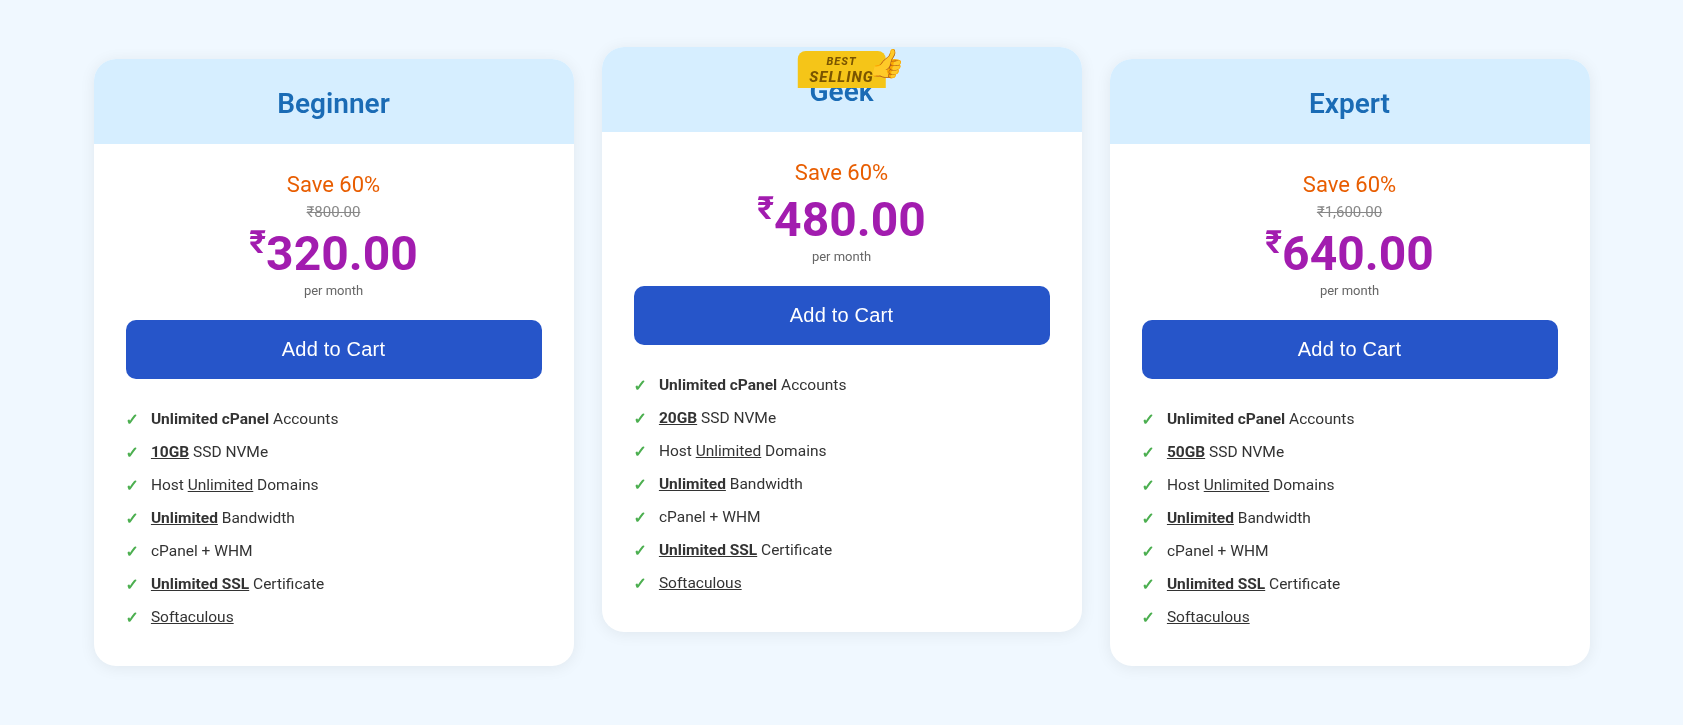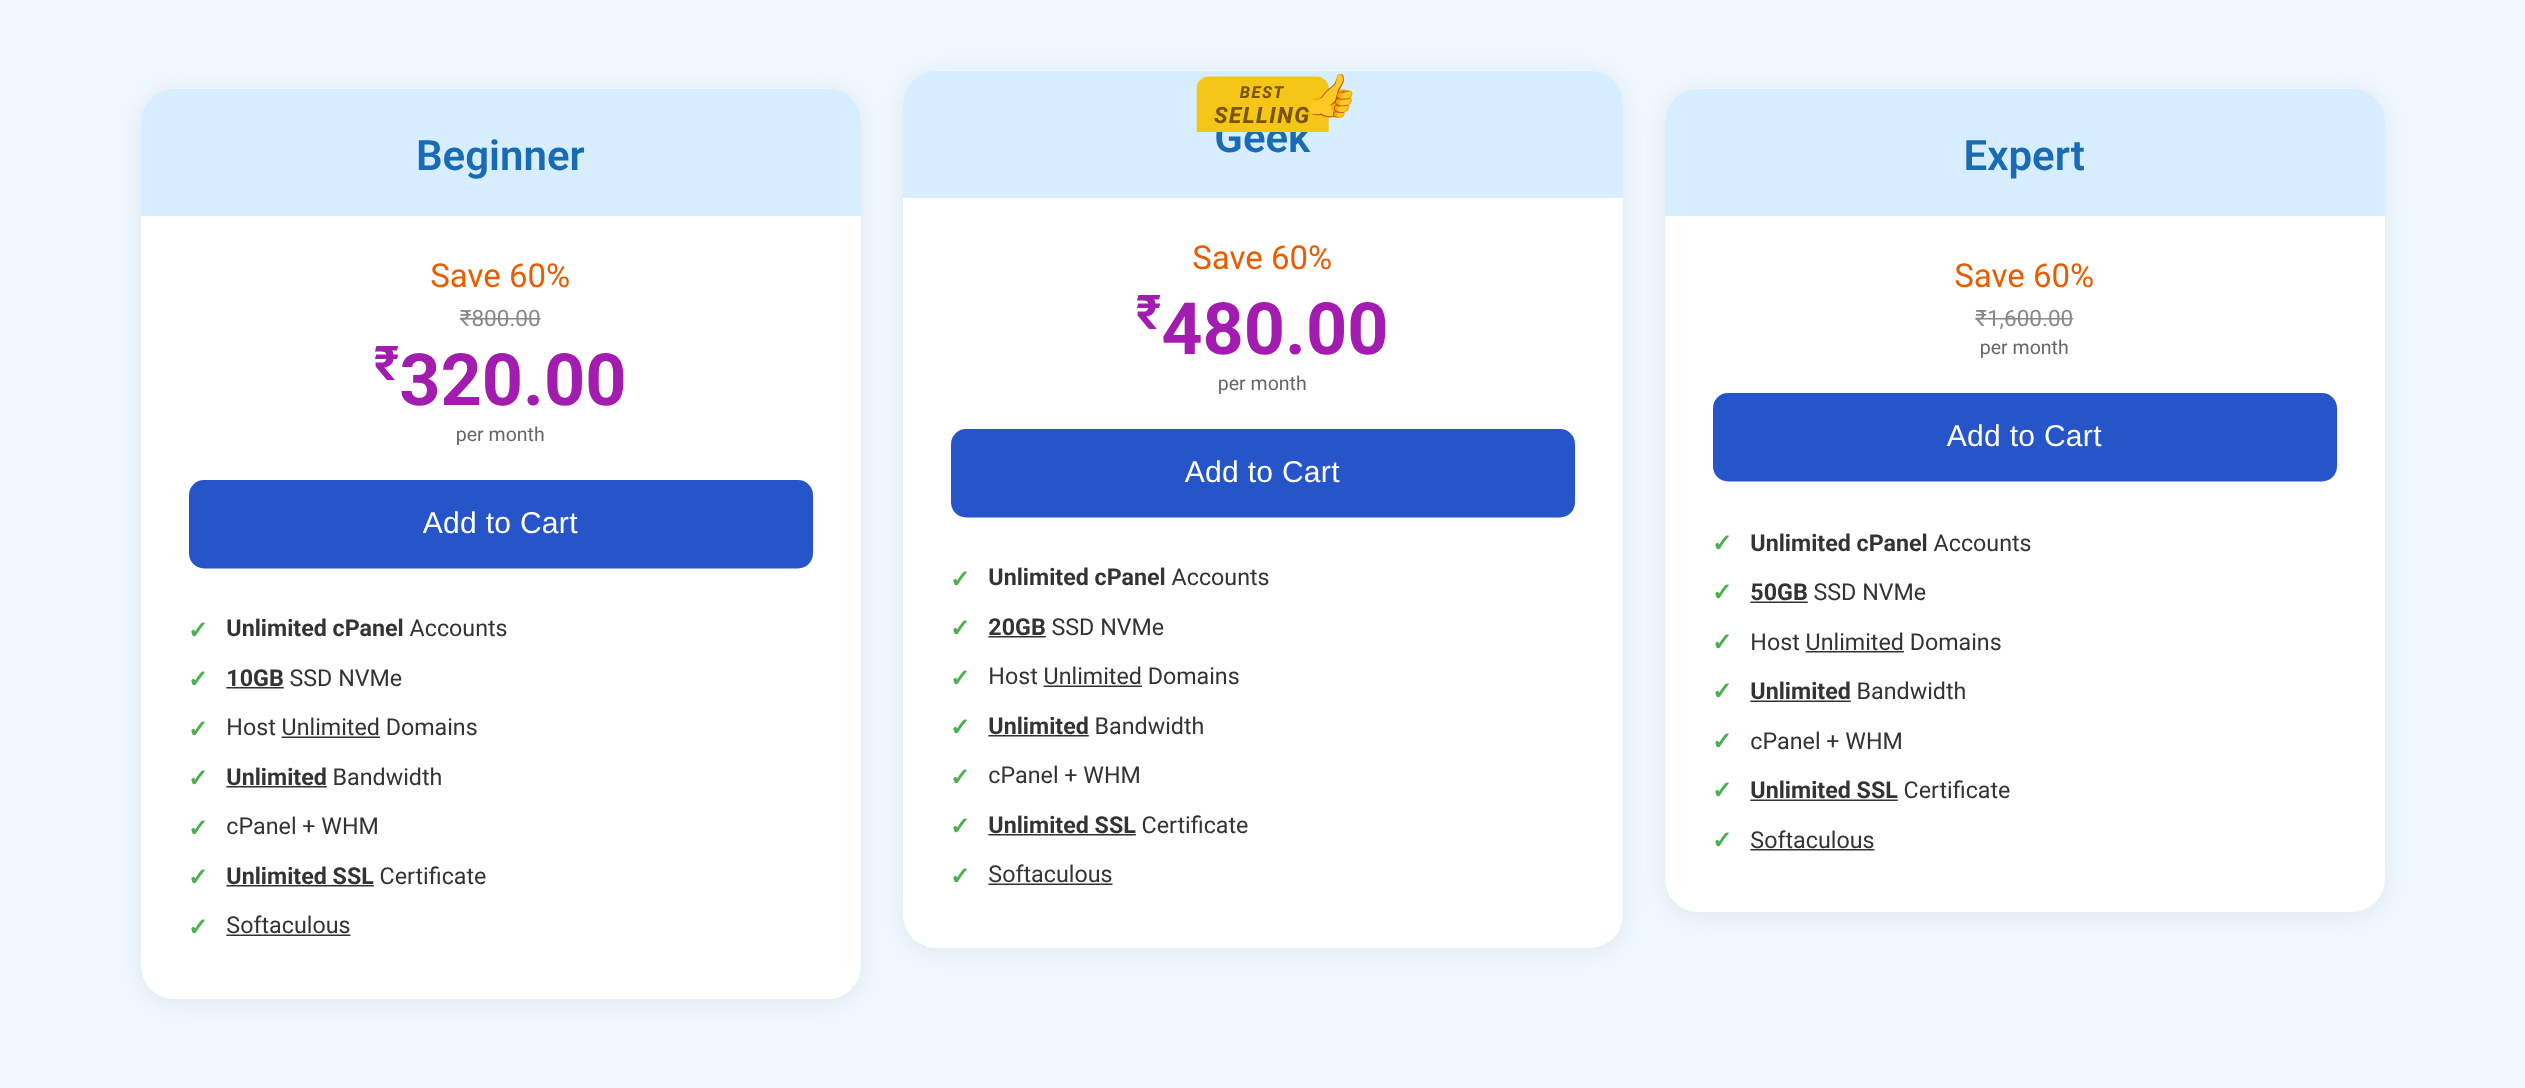--- a/index.html
+++ b/index.html
@@ -275,20 +275,23 @@
       </div>
     </div>
     <div class="plan-card-wrapper">
       <div class="plan-card">
         <div class="plan-header">
           <div class="plan-name">Expert</div>
         </div>
         <div class="plan-body">
     <div class="save-label">Save 60%</div>
     <div class="original-price">₹1,600.00</div>
+    <div class="current-price">
+      <span class="rupee">₹</span>640.00
+    </div>
     <div class="per-month">per month</div>
     <button class="add-to-cart-btn">Add to Cart</button>
   <ul class="features-list">
             <li>
               <span class="check-icon">✓</span>
               <span><strong>Unlimited cPanel</strong> Accounts</span>
             </li>
             <li>
               <span class="check-icon">✓</span>
               <span><strong><u>50GB</u></strong> SSD NVMe</span>

